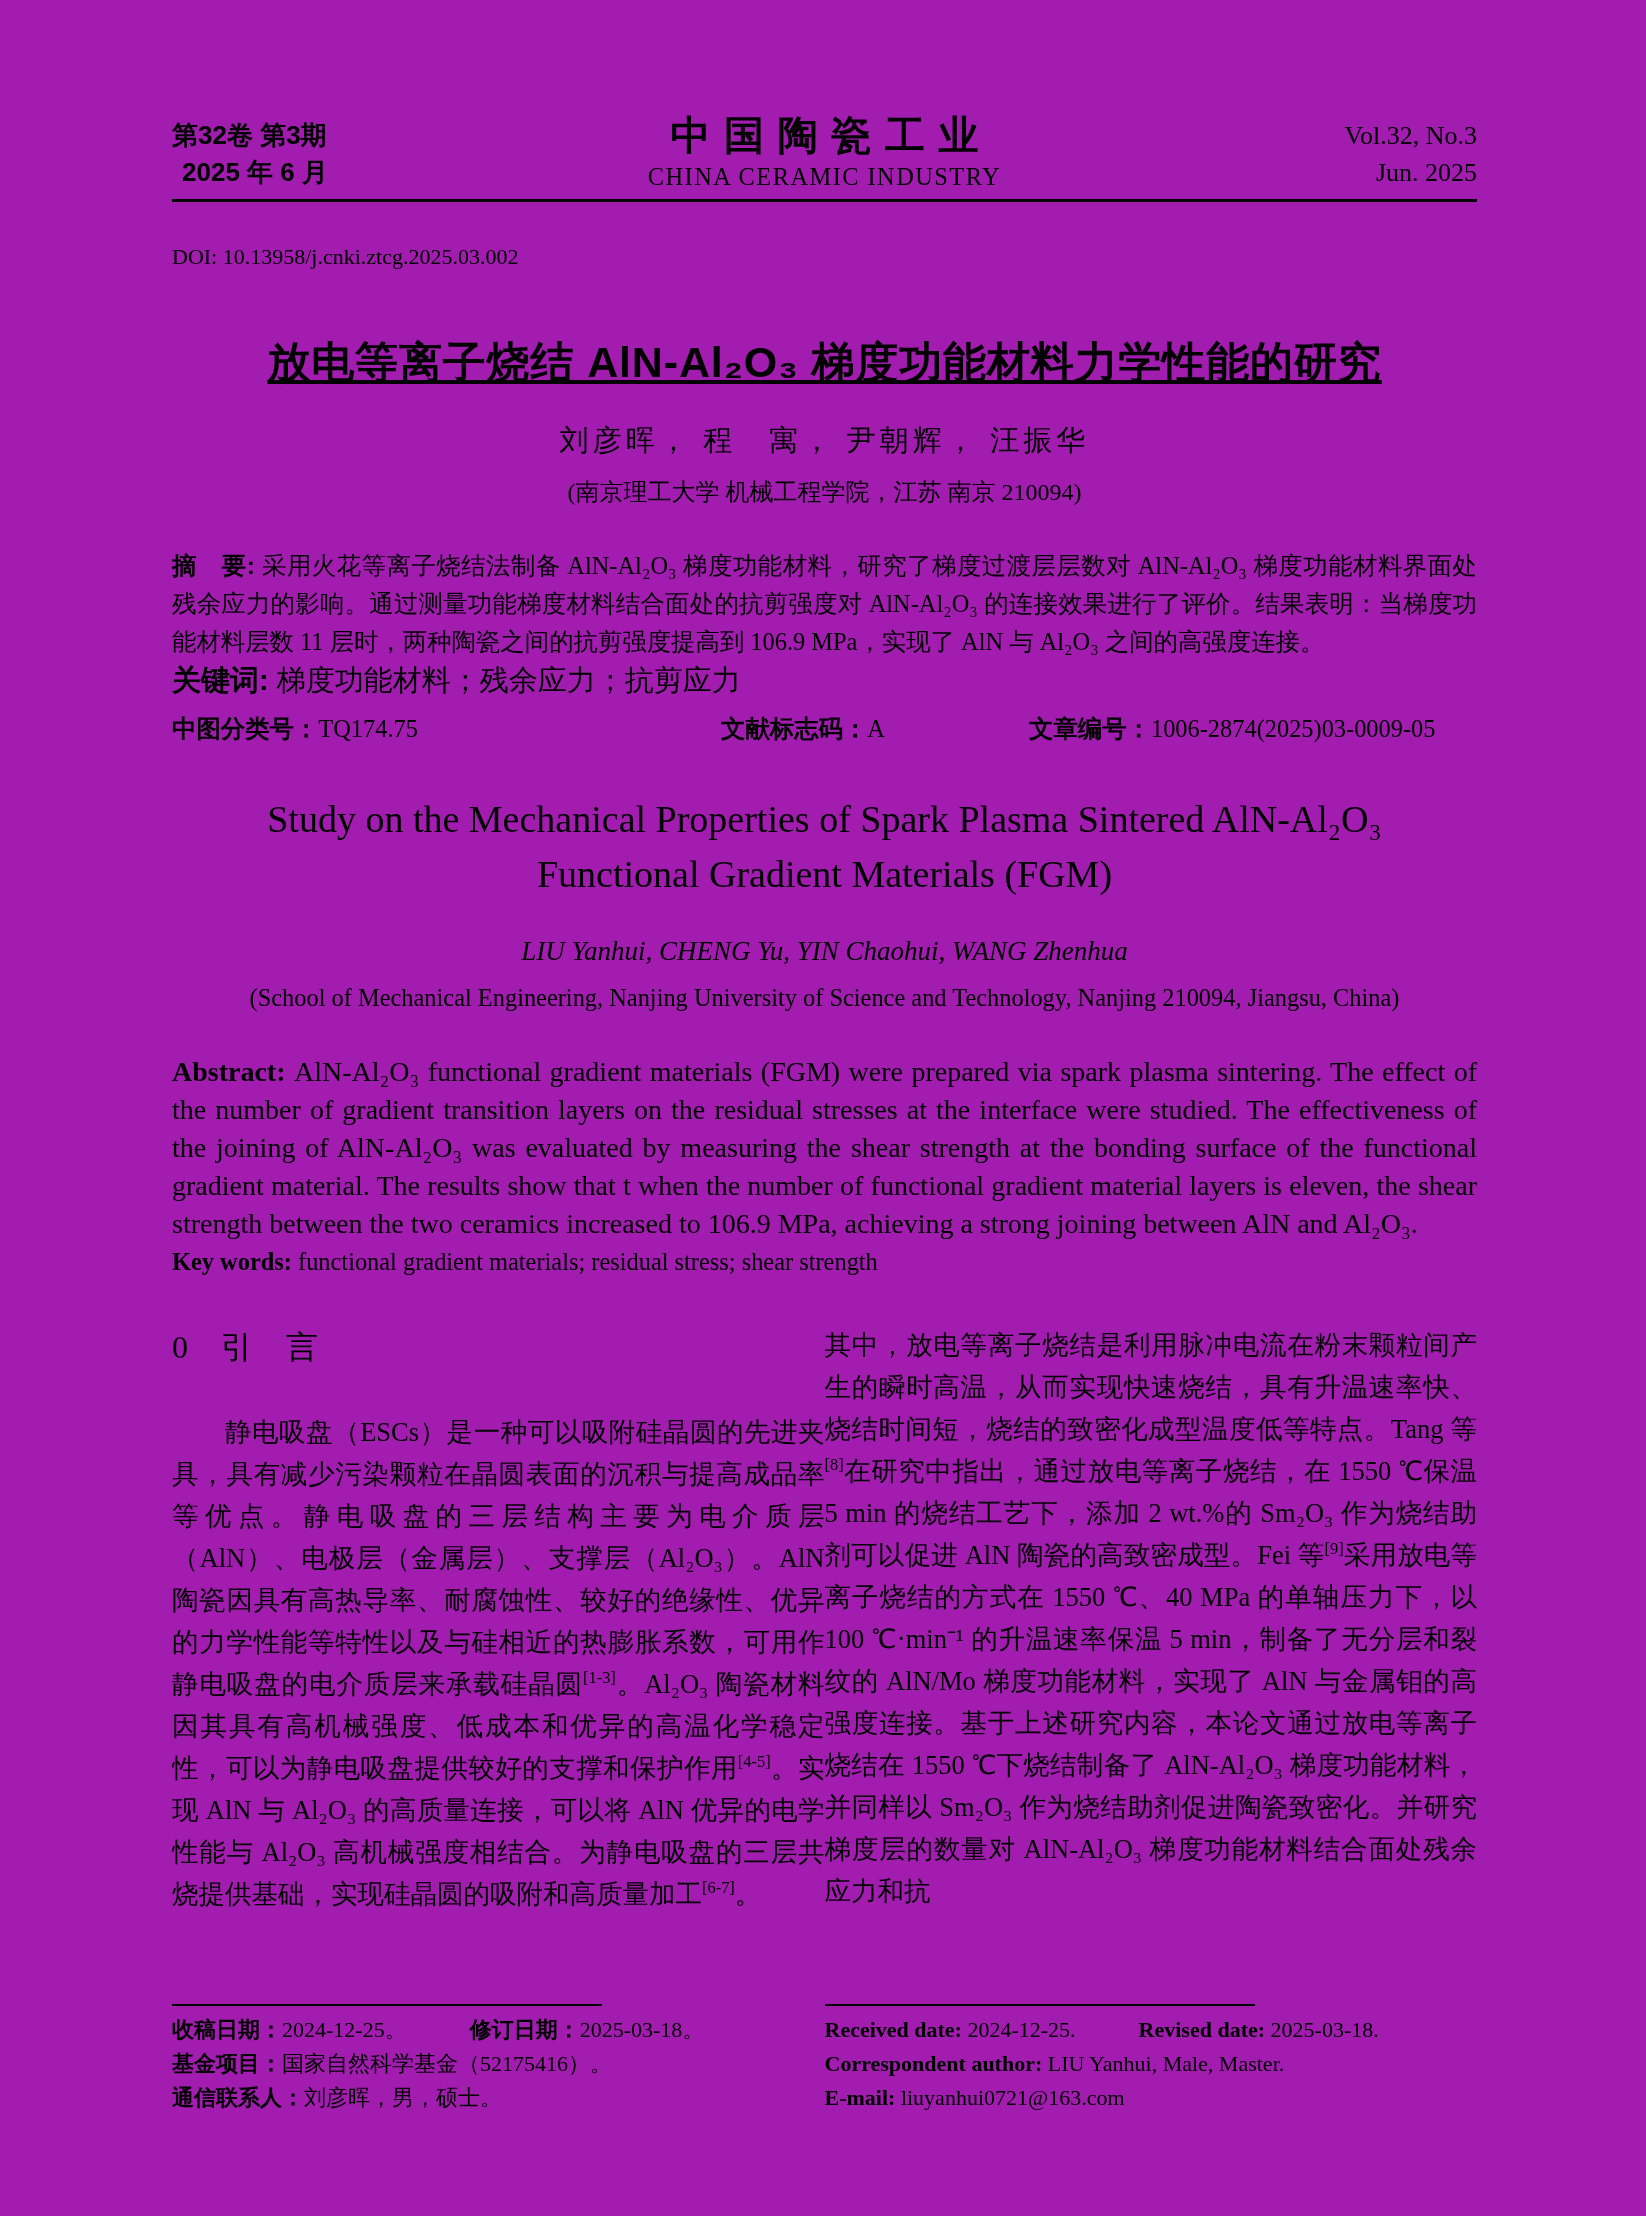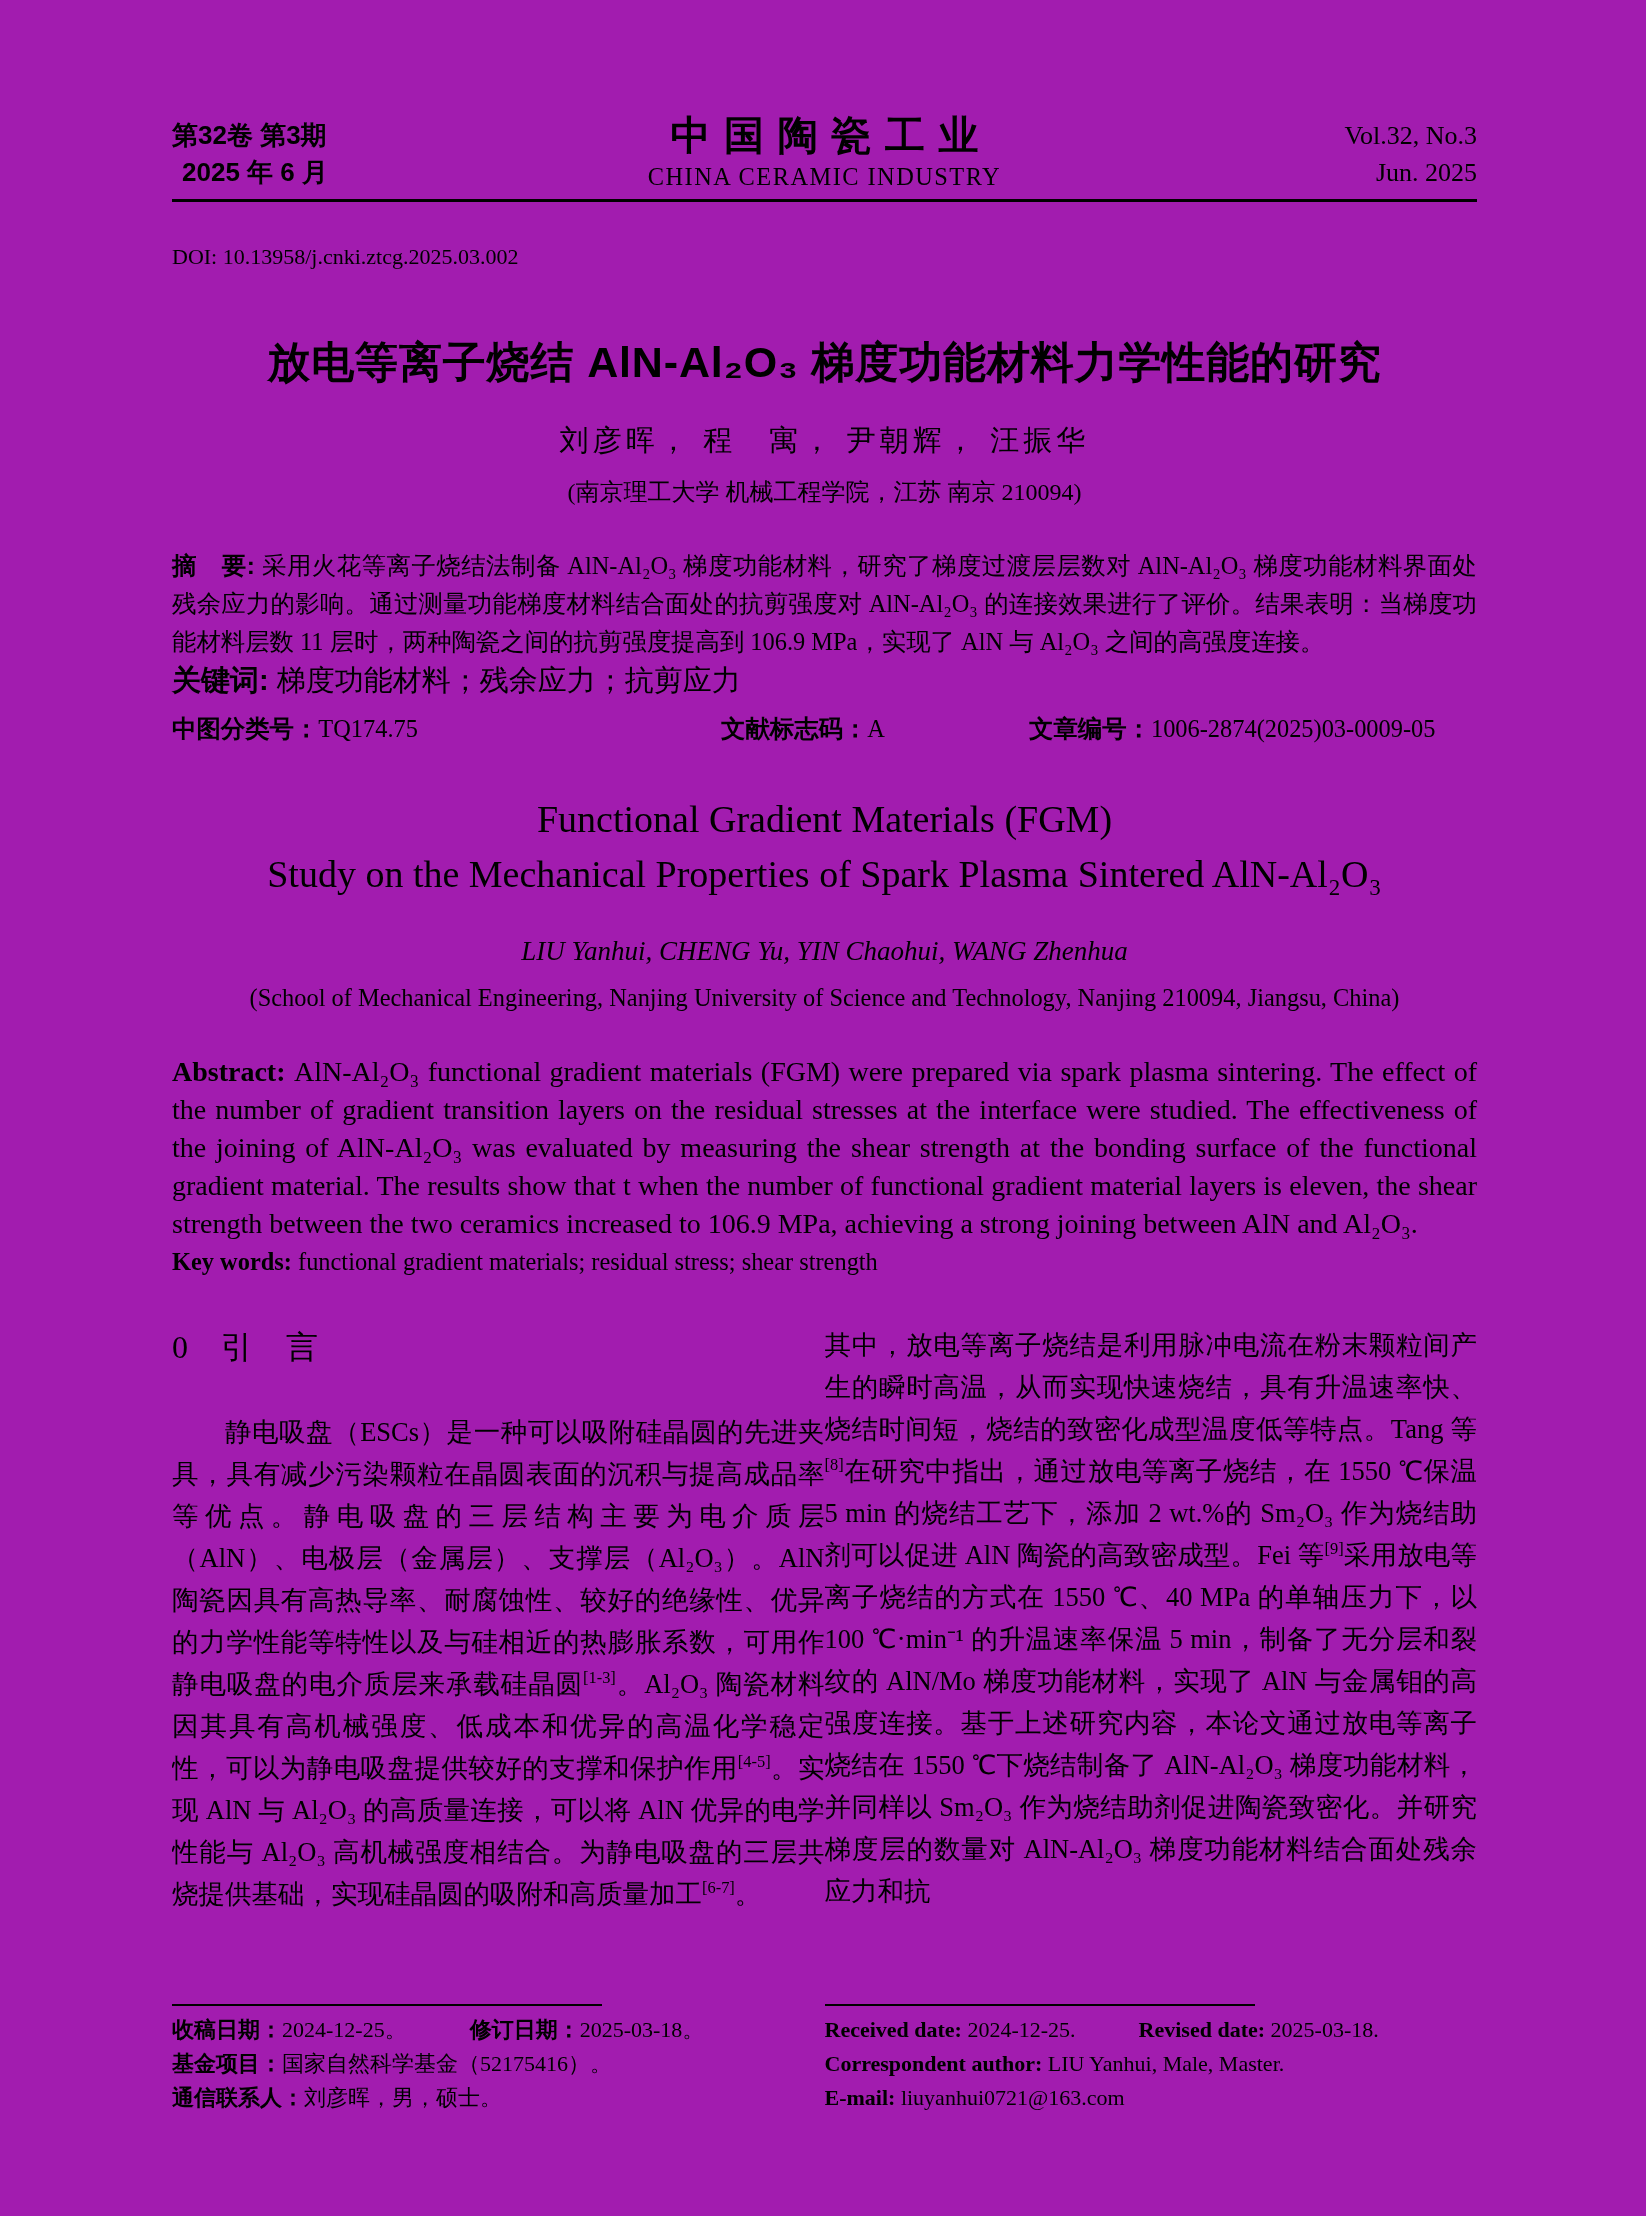--- a/index.html
+++ b/index.html
@@ -14,21 +14,21 @@
   .hdr{position:relative;height:77px;}
   .hdr-left{position:absolute;left:0;top:4.3px;font-family:"Liberation Sans",sans-serif;font-weight:700;font-size:26px;line-height:37px;}
   .hdr-left .l2{padding-left:10px;}
   .hdr-center{position:absolute;left:50%;top:0;transform:translateX(-50%);text-align:center;white-space:nowrap;}
   .jtitle-cn{font-family:"Liberation Sans",sans-serif;font-weight:700;font-size:40px;line-height:44px;letter-spacing:0.34em;margin-left:0.34em;}
   .jtitle-en{font-size:24.4px;line-height:33px;letter-spacing:0.06em;margin-top:2.9px;}
   .hdr-right{position:absolute;right:0;top:4.3px;text-align:right;font-size:26px;line-height:37px;}
   .rule{height:3.6px;background:#000;margin-top:8.6px;}
   
   .doi{margin-top:40px;font-size:22px;line-height:29px;}
-  .title-cn{margin:63px 0 0;text-align:center;font-family:"Liberation Sans",sans-serif;font-weight:700;font-size:43px;line-height:56px;letter-spacing:0.02em;}
+  .title-cn{margin:63px 0 0;text-align:center;font-family:"Liberation Sans",sans-serif;font-weight:700;font-size:43px;line-height:56px;letter-spacing:0.02em;text-decoration:underline;}
   .authors-cn{margin-top:32px;text-align:center;font-size:29px;line-height:37px;letter-spacing:0.14em;}
   .affil-cn{margin-top:17px;text-align:center;font-size:24px;line-height:32px;}
   .abs-cn{margin:39px 0 0;font-size:24.4px;line-height:38px;text-align:justify;}
   .kw-cn{margin:0;font-size:29px;line-height:38px;}
   .lbl-cn{font-family:"Liberation Sans",sans-serif;font-weight:700;}
   .meta-row{display:flex;margin-top:11px;font-size:24.4px;line-height:38px;align-items:center;}
   .meta-i1{flex:0 0 549px;}
   .meta-i2{flex:0 0 308px;}
   .meta-i3{flex:1 1 auto;}
   
@@ -84,22 +84,22 @@
 
   <p class="kw-cn"><span class="lbl-cn">关键词: </span><span>梯度功能材料；残余应力；抗剪应力</span></p>
 
   <div class="meta-row">
     <div class="meta-i1"><span class="lbl-cn">中图分类号：</span><span>TQ174.75</span></div>
     <div class="meta-i2"><span class="lbl-cn">文献标志码：</span><span>A</span></div>
     <div class="meta-i3"><span class="lbl-cn">文章编号：</span><span>1006-2874(2025)03-0009-05</span></div>
   </div>
 
   <div class="title-en">
+    <div>Study on the Mechanical Properties of Spark Plasma Sintered AlN-Al₂O₃</div>
     <div>Functional Gradient Materials (FGM)</div>
-    <div>Study on the Mechanical Properties of Spark Plasma Sintered AlN-Al₂O₃</div>
   </div>
 
   <div class="authors-en">LIU Yanhui, CHENG Yu, YIN Chaohui, WANG Zhenhua</div>
   <div class="affil-en">(School of Mechanical Engineering,  Nanjing University of Science and Technology, Nanjing 210094, Jiangsu, China)</div>
 
   <p class="abs-en"><span class="lbl-en">Abstract: </span><span>AlN-Al₂O₃ functional gradient materials (FGM) were prepared via spark plasma sintering. The effect of the number of gradient transition layers on the residual stresses at the interface were studied. The effectiveness of the joining of AlN-Al₂O₃ was evaluated by measuring the shear strength at the bonding surface of the functional gradient material. The results show that t when the number of functional gradient material layers is eleven, the shear strength between the two ceramics increased to 106.9 MPa, achieving a strong joining between AlN and Al₂O₃.</span></p>
 
   <p class="kw-en"><span class="lbl-en">Key words: </span><span>functional gradient materials; residual stress; shear strength</span></p>
 
   <section class="cols">

